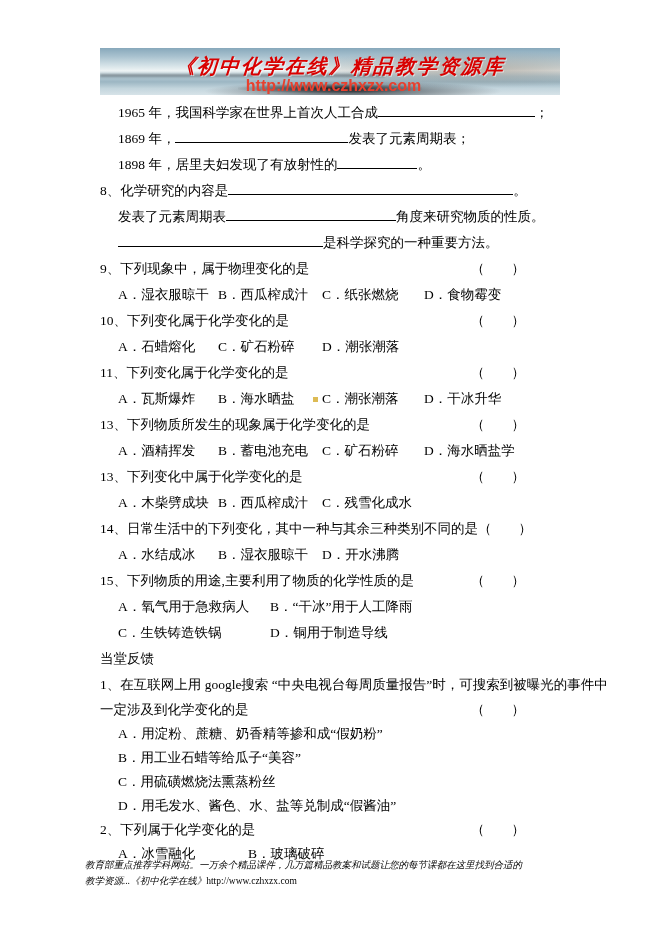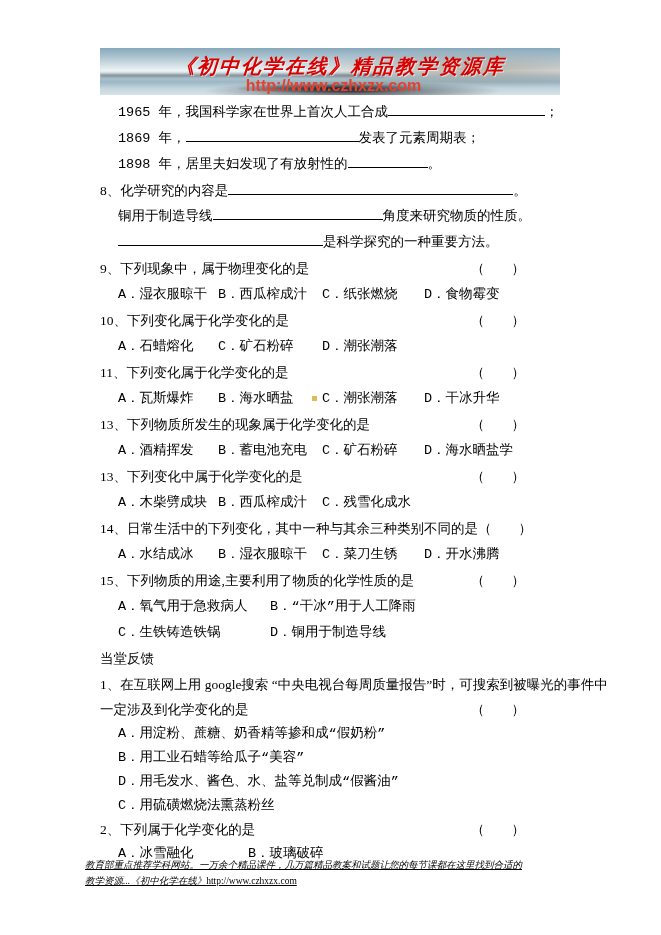--- a/index.html
+++ b/index.html
@@ -35,33 +35,33 @@
     white-space:nowrap;font-weight:bold;font-size:16px;color:#e8402e;z-index:2;
     font-family:"Liberation Sans","DejaVu Sans",sans-serif;
   }
   
   .content{
     position:absolute;left:100px;top:100px;width:425px;
     font-size:13.5px;
   }
   .ln{height:26px;line-height:26px;white-space:nowrap;}
   .ln.tight{height:24px;line-height:24px;}
-  .indent{padding-left:18px;font-family:Liberation Mono, monospace;}
+  .indent{padding-left:18px;}
   .qrow{display:flex;justify-content:space-between;}
   .qrow .stem{white-space:nowrap;}
   .qrow .paren{white-space:nowrap;flex:none;}
   .opts4{display:grid;grid-template-columns:100px 104px 102px auto;}
   .opts2w{display:grid;grid-template-columns:152px auto;}
   .opts2{display:grid;grid-template-columns:130px auto;}
   .blank{display:inline-block;border-bottom:1px solid #000;height:13px;vertical-align:baseline;}
   .ydot{display:inline-block;width:5px;height:5px;background:#ddbb55;margin-left:18px;vertical-align:middle;}
   
   .footer{
     position:absolute;left:85px;top:857px;width:492px;
-    font-size:9.5px;font-style:italic;line-height:16px;color:#000;text-decoration:underline;
+    font-size:9.5px;font-style:italic;line-height:16px;color:#000;
   }
   .footer .url{font-style:normal;font-family:"Liberation Serif","DejaVu Serif",serif;}
 </style>
 </head>
 <body>
 
 <div class="banner">
   <span class="banner-title">《初中化学在线》精品教学资源库</span>
   <span class="banner-url">http://www.czhxzx.com</span>
 </div>
@@ -75,21 +75,21 @@
     <span>1869 年，</span><span class="blank" style="width:173px"></span><span>发表了元素周期表；</span>
   </div>
   <div class="ln indent">
     <span>1898 年，居里夫妇发现了有放射性的</span><span class="blank" style="width:80px"></span><span>。</span>
   </div>
 
   <div class="ln">
     <span>8、化学研究的内容是</span><span class="blank" style="width:285px"></span><span>。</span>
   </div>
   <div class="ln indent">
-    <span>铜用于制造导线</span><span class="blank" style="width:170px"></span><span>角度来研究物质的性质。</span>
+    <span>发表了元素周期表</span><span class="blank" style="width:170px"></span><span>角度来研究物质的性质。</span>
   </div>
   <div class="ln indent">
     <span class="blank" style="width:205px"></span><span>是科学探究的一种重要方法。</span>
   </div>
 
   <div class="ln qrow">
     <span class="stem">9、下列现象中，属于物理变化的是</span>
     <span class="paren">（　　）</span>
   </div>
   <div class="ln opts4 indent">
@@ -141,21 +141,20 @@
     <span>C．残雪化成水</span>
   </div>
 
   <div class="ln qrow">
     <span class="stem">14、日常生活中的下列变化，其中一种与其余三种类别不同的是</span>
     <span class="paren">（　　）</span>
   </div>
   <div class="ln opts4 indent">
     <span>A．水结成冰</span>
     <span>B．湿衣服晾干</span>
-    <span>C．菜刀生锈</span>
     <span>D．开水沸腾</span>
   </div>
 
   <div class="ln qrow">
     <span class="stem">15、下列物质的用途,主要利用了物质的化学性质的是</span>
     <span class="paren">（　　）</span>
   </div>
   <div class="ln opts2w indent">
     <span>A．氧气用于急救病人</span>
     <span>B．“干冰”用于人工降雨</span>
@@ -175,24 +174,24 @@
     <span class="stem">一定涉及到化学变化的是</span>
     <span class="paren">（　　）</span>
   </div>
   <div class="ln tight indent">
     <span>A．用淀粉、蔗糖、奶香精等掺和成“假奶粉”</span>
   </div>
   <div class="ln tight indent">
     <span>B．用工业石蜡等给瓜子“美容”</span>
   </div>
   <div class="ln tight indent">
+    <span>C．用硫磺燃烧法熏蒸粉丝</span>
+  </div>
+  <div class="ln tight indent">
     <span>D．用毛发水、酱色、水、盐等兑制成“假酱油”</span>
-  </div>
-  <div class="ln tight indent">
-    <span>C．用硫磺燃烧法熏蒸粉丝</span>
   </div>
   <div class="ln tight qrow">
     <span class="stem">2、下列属于化学变化的是</span>
     <span class="paren">（　　）</span>
   </div>
   <div class="ln tight opts2 indent">
     <span>A．冰雪融化</span>
     <span>B．玻璃破碎</span>
   </div>
 

